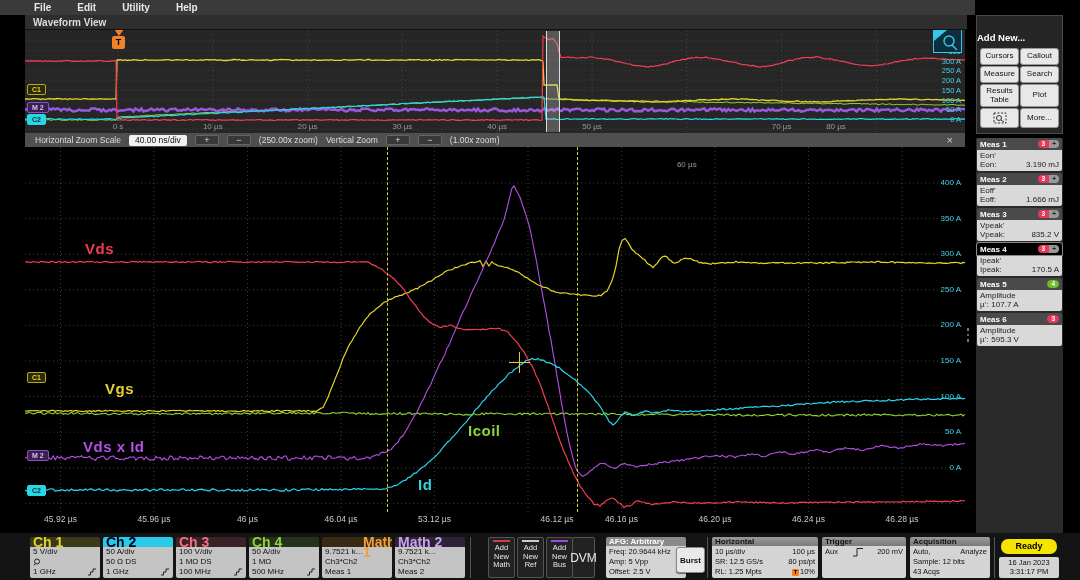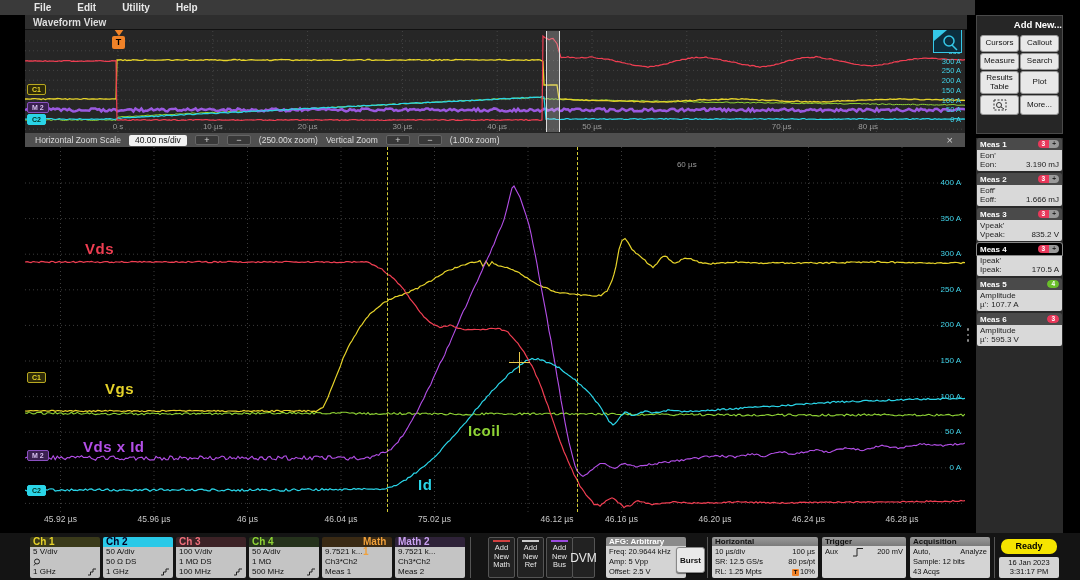--- a/index.html
+++ b/index.html
@@ -44,21 +44,21 @@
 
   #zoo-box { left:546px; top:31px; width:14px; height:101px; background:rgba(215,215,215,.28); border-left:1px solid #ddd; border-right:1px solid #ddd; z-index:3;}
 
   #mag-icon { left:933px; top:29px; width:29px; height:24px; background:#0c2e3e; border:1px solid #35c8e8; z-index:4;}
 
   
   .xh { position:absolute; z-index:3; background:#e8c84a;}
 
   
   #addnew { left:976px; top:15px; width:87px; height:119px; background:#262626; border:1px solid #4a4a4a; z-index:5;}
-  #addnew h3 { color:#fff; font-size:9.5px; text-align:right; margin-top:3px;}
+  #addnew h3 { color:#fff; font-size:9.5px; text-align:left; margin-top:16px;}
   .an-grid { display:grid; grid-template-columns:39px 39px; gap:1px; justify-content:center; margin-top:5px;}
   .an-btn { background:#e8e8e8; border:1px solid #999; border-radius:3px; color:#111; font-size:8px; text-align:center; display:flex; align-items:center; justify-content:center; height:17px; cursor:pointer; line-height:8.5px;}
   .an-tall { height:23px;}
 
   #meas-panel { left:976px; top:138px; width:87px; height:397px; background:#2a2a2a; z-index:5;}
   .meas-card { margin:0 1px 2px 1px; cursor:pointer;}
   .meas-head { background:#4a4a4a; height:12px; display:flex; align-items:center; justify-content:space-between; padding:0 3px; border-radius:2px 2px 0 0;}
   .meas-head.sel { background:#000; outline:1px solid #888;}
   .meas-title { color:#fff; font-size:8px; font-weight:bold;}
   .pill { display:flex; height:8px; border-radius:4px; overflow:hidden; font-size:6.5px; line-height:8px;}
@@ -70,21 +70,21 @@
   .m-l2.left { justify-content:flex-start; gap:3px;}
 
   #splitter { left:966px; top:328px; width:4px; height:16px; z-index:6; display:flex; flex-direction:column; gap:3px; align-items:center;}
   #splitter i { width:2.5px; height:2.5px; background:#8a8a8a; border-radius:50%;}
 
   
   #bottombar { left:0; top:533px; width:1080px; height:47px; background:#141414; z-index:6;}
   .vsep { position:absolute; top:537px; height:41px; width:1px; background:#555; z-index:7;}
 
   .chcard { position:absolute; top:537px; width:70px; height:41px; z-index:7; border-radius:2px; overflow:hidden; cursor:pointer;}
-  .chhead { height:10px; font-size:10px; font-weight:bold; padding-left:3px; line-height:10px;}
+  .chhead { height:10px; font-size:14px; font-weight:bold; padding-left:3px; line-height:10px;}
   .h-ch1 { background:#3a3a1a; color:#e6d32a;}
   .h-ch2 { background:#29c9e8; color:#002;}
   .h-ch3 { background:#3c2226; color:#f0707c;}
   .h-ch4 { background:#25321c; color:#8fd435;}
   .h-m1  { background:#3a2a14; color:#f0a03a;padding-left:41px;}
   .h-m2  { background:#2e2238; color:#c9a0f0;}
   .chbody { background:#c4c4c4; height:31px; padding:0 3px; font-size:8px; color:#111;}
   .chrow { height:10px; line-height:10px; display:flex; justify-content:space-between; align-items:center;}
 
   .addcard { position:absolute; top:537px; width:27px; height:41px; background:#222; border:1px solid #555; border-radius:2px; z-index:7; color:#e8e8e8; font-size:7.5px; text-align:center; line-height:8.5px; padding-top:6px; cursor:pointer;}
@@ -148,21 +148,21 @@
   </svg>
 <div id="ov-labels">
     <div class="ov-time abs" style="left: 93px; top: 122px;">0 s</div>
     <div class="ov-time abs" style="left: 187.8px; top: 122px;">10 µs</div>
     <div class="ov-time abs" style="left: 282.6px; top: 122px;">20 µs</div>
     <div class="ov-time abs" style="left: 377.4px; top: 122px;">30 µs</div>
     <div class="ov-time abs" style="left: 472.2px; top: 122px;">40 µs</div>
     <div class="ov-time abs" style="left: 567px; top: 122px;">50 µs</div>
     <div class="ov-time abs" style="left: 661.8px; top: 122px; margin-top: 38px;">60 µs</div>
     <div class="ov-time abs" style="left: 756.6px; top: 122px;">70 µs</div>
-    <div class="ov-time abs" style="left: 828px; top: 122px; text-align: right;">80 µs</div>
+    <div class="ov-time abs" style="left: 811px; top: 122px;">80 µs</div>
     <div class="ov-amp abs" style="left: 925px; top: 47px;">350</div>
     <div class="ov-amp abs" style="left: 925px; top: 56.7px;">300 A</div>
     <div class="ov-amp abs" style="left: 925px; top: 66.4px;">250 A</div>
     <div class="ov-amp abs" style="left: 925px; top: 76.1px;">200 A</div>
     <div class="ov-amp abs" style="left: 925px; top: 85.8px;">150 A</div>
     <div class="ov-amp abs" style="left: 925px; top: 95.5px;">100 A</div>
     <div class="ov-amp abs" style="left: 925px; top: 105.2px;">50 A</div>
     <div class="ov-amp abs" style="left: 925px; top: 114.9px;">0 A</div>
   </div>
 <div id="trig-arrow" class="abs"></div>
@@ -218,21 +218,21 @@
     <path d="M25,411L27.0,411.2L29.0,410.8L31.0,410.5L33.1,410.9L35.1,410.7L37.1,410.7L39.1,411.0L41.1,411.1L43.1,410.7L45.2,410.6L47.2,411.2L49.2,411.1L51.2,410.4L53.2,410.4L55.2,411.4L57.3,410.5L59.3,410.7L61.3,410.8L63.3,411.5L65.3,410.7L67.3,411.4L69.4,410.6L71.4,410.6L73.4,411.4L75.4,410.4L77.4,410.8L79.4,411.2L81.5,411.4L83.5,411.7L85.5,410.9L87.5,411.3L89.5,410.6L91.5,411.6L93.5,410.6L95.6,411.6L97.6,410.4L99.6,410.6L101.6,411.3L103.6,410.9L105.6,410.4L107.7,411.2L109.7,410.3L111.7,410.5L113.7,411.1L115.7,410.9L117.7,410.8L119.8,411.0L121.8,411.6L123.8,411.0L125.8,411.3L127.8,410.6L129.8,410.5L131.9,411.5L133.9,410.6L135.9,410.9L137.9,410.9L139.9,411.7L141.9,410.8L144.0,411.7L146.0,411.3L148.0,410.6L150.0,410.7L152.0,411.0L154.0,410.9L156.0,411.5L158.0,411.3L160.0,411.6L162.0,410.3L164.0,410.5L166.0,411.4L168.0,410.8L170.0,410.6L172.0,410.5L174.0,410.4L176.0,410.7L178.0,410.5L180.0,410.3L182.0,410.9L184.0,410.8L186.0,411.3L188.0,410.6L190.0,410.4L192.0,411.0L194.0,410.7L196.0,410.7L198.0,410.5L200.0,410.8L202.0,410.7L204.0,411.4L206.0,411.1L208.0,410.6L210.0,410.9L212.0,411.2L214.0,410.4L216.0,411.3L218.0,410.4L220.0,411.3L222.0,410.6L224.0,411.4L226.0,411.6L228.0,411.0L230.0,411.0L232.0,411.1L234.0,411.1L236.0,411.1L238.0,411.6L240.0,411.4L242.0,411.1L244.0,410.4L246.0,411.2L248.0,410.8L250.0,411.4L252.0,411.3L254.0,410.6L256.0,411.2L258.0,410.7L260.0,411.2L262.0,410.3L264.0,411.6L266.0,411.0L268.0,411.3L270.0,411.5L272.0,410.4L274.0,411.7L276.0,410.4L278.0,410.3L280.0,411.1L282.0,411.5L284.0,410.5L286.0,410.5L288.0,410.5L290.0,410.6L292.0,411.2L294.0,411.3L296.0,410.9L298.0,410.7L300.0,410.4L302.0,411.5L304.0,410.4L306.0,411.6L308.0,410.3L310.0,411.0L312.0,411.3L314.0,411.2L316.0,411.6L318.3,410.0L320.7,408.4L323.0,407.5L325.5,402.5L328.0,397.2L330.5,390.4L333.0,384.4L335.5,378.1L338.0,372.1L340.5,365.9L343.0,358.3L345.5,353.2L348.0,347.4L350.0,343.6L352.0,340.8L354.0,337.0L356.0,334.3L358.0,330.3L360.0,326.8L362.0,324.6L364.0,321.5L366.0,318.6L368.0,316.6L370.0,313.7L372.0,312.3L374.0,311.0L376.0,308.9L378.0,307.5L380.3,305.7L382.7,303.3L385.0,301.8L387.0,301.7L389.0,299.4L391.0,299.3L393.0,298.2L395.3,296.7L397.5,296.4L399.8,295.4L402.0,295.3L404.3,293.6L406.5,292.9L408.8,292.6L411.0,290.6L413.3,289.9L415.5,288.6L417.8,288.7L420.0,286.3L422.3,285.5L424.5,284.6L426.8,282.6L429.0,281.4L431.3,281.2L433.5,279.4L435.8,277.3L438.0,276.6L440.3,275.3L442.5,274.1L444.8,271.8L447.0,270.7L449.0,270.0L451.0,270.0L453.0,269.3L455.0,267.4L457.0,267.6L459.0,266.8L461.0,265.5L463.0,265.0L465.3,264.9L467.7,263.6L470.0,262.5L472.0,262.2L474.0,262.7L476.0,262.2L478.0,261.6L480.0,260.6L483.0,266.5L486.0,261.2L489.0,266.0L492.0,261.7L494.0,263.8L496.0,264.4L498.3,266.0L500.7,266.1L503.0,266.7L505.0,267.5L507.0,267.4L509.0,268.4L511.0,269.3L513.0,269.8L515.0,271.2L517.0,271.7L519.0,272.4L521.0,274.3L523.0,275.5L525.0,277.2L527.0,277.6L529.0,279.3L531.0,280.8L533.0,281.7L535.0,282.9L537.0,284.3L539.0,285.2L541.0,285.9L543.0,287.1L545.0,287.3L547.0,287.9L549.0,288.9L551.0,290.7L553.3,291.1L555.5,292.1L557.8,292.5L560.0,293.1L562.0,292.8L564.0,292.8L566.0,293.0L568.0,293.4L570.0,294.2L572.2,294.0L574.4,294.0L576.6,294.7L578.8,294.3L581.0,295.5L583.2,294.8L585.4,294.9L587.6,295.2L589.8,295.4L592.0,296.0L594.3,296.1L596.5,296.2L598.8,295.0L601.0,295.7L603.0,293.8L605.0,291.9L607.0,291.2L609.5,286.1L612.0,280.6L614.0,274.2L616.0,266.2L619.0,249.4L622.0,240.6L625.0,238.5L628.0,242.4L630.0,245.9L632.0,249.6L634.0,250.9L636.0,253.5L638.0,254.2L640.0,256.1L642.5,258.5L645.0,259.9L647.0,263.1L649.0,264.4L651.0,265.5L653.0,267.7L655.0,265.2L657.0,263.6L659.0,260.6L661.0,257.9L663.0,256.5L665.0,256.1L667.0,256.8L669.0,259.5L671.0,260.7L673.0,262.6L675.0,263.2L677.0,262.4L679.0,261.8L681.0,259.5L683.0,259.0L685.0,258.1L687.0,258.6L689.0,258.7L691.0,258.5L693.0,260.2L695.0,260.7L697.0,260.9L699.0,262.6L701.0,262.4L703.0,263.4L705.0,262.9L707.0,263.3L709.0,263.8L711.0,264.4L713.0,263.0L715.0,263.8L717.0,263.1L719.0,263.1L721.0,262.7L723.1,262.5L725.3,263.3L727.4,262.4L729.6,262.7L731.7,262.7L733.9,262.7L736.0,261.3L738.1,262.7L740.2,262.1L742.3,262.1L744.4,262.3L746.6,262.6L748.7,262.3L750.8,263.2L752.9,262.6L755.0,262.7L757.0,262.8L759.0,263.5L761.0,262.9L763.0,263.6L765.0,263.3L767.0,263.3L769.0,262.8L771.0,263.0L773.0,262.3L775.0,262.8L777.0,262.7L779.0,262.8L781.0,262.5L783.0,262.3L785.0,263.6L787.0,262.9L789.0,263.4L791.0,262.8L793.0,263.4L795.0,263.5L797.0,262.8L799.0,262.5L801.0,263.6L803.0,262.8L805.0,262.7L807.0,262.6L809.0,262.9L811.0,262.3L813.0,263.0L815.0,263.1L817.0,263.5L819.0,262.5L821.0,262.7L823.0,263.6L825.0,262.6L827.0,262.4L829.0,263.5L831.0,262.4L833.0,262.2L835.0,262.4L837.0,262.9L839.0,263.0L841.0,262.8L843.0,262.6L845.0,263.3L847.0,261.9L849.0,262.3L851.0,261.9L853.0,262.0L855.0,262.0L857.0,262.4L859.0,262.0L861.0,262.9L863.0,261.8L865.0,262.1L867.0,262.2L869.0,262.5L871.0,261.7L873.0,262.1L875.0,262.6L877.0,261.4L879.0,261.4L881.0,262.3L883.0,262.4L885.0,262.4L887.0,262.6L889.0,262.5L891.0,261.7L893.0,261.7L895.0,263.0L897.0,262.0L899.0,262.3L901.0,262.3L903.0,262.4L905.0,262.9L907.0,262.8L909.0,262.4L911.0,262.8L913.0,262.3L915.0,263.2L917.0,262.9L919.0,262.6L921.0,262.7L923.0,262.9L925.0,263.0L927.0,263.4L929.0,262.9L931.0,263.4L933.0,263.0L935.0,263.7L937.0,262.9L939.0,262.9L941.0,262.6L943.0,263.4L945.0,263.2L947.0,263.4L949.0,263.2L951.0,262.7L953.0,262.7L955.0,262.4L957.0,262.5L959.0,262.9L961.0,263.6L963.0,262.4L965.0,262.7" fill="none" stroke="#e6d32a" stroke-width="1.2"></path>
     <path d="M25,458L27.0,457.2L29.0,458.6L31.0,460.0L33.1,457.0L35.1,457.1L37.1,458.8L39.1,456.2L41.1,458.8L43.1,459.8L45.2,459.5L47.2,456.4L49.2,458.0L51.2,459.2L53.2,455.8L55.2,459.6L57.3,456.2L59.3,458.3L61.3,456.8L63.3,458.5L65.3,459.5L67.3,457.5L69.4,457.8L71.4,456.4L73.4,456.5L75.4,457.8L77.4,456.3L79.4,457.1L81.5,455.8L83.5,457.5L85.5,457.4L87.5,457.5L89.5,456.3L91.5,458.6L93.5,459.3L95.6,460.2L97.6,457.5L99.6,457.5L101.6,456.2L103.6,456.3L105.6,459.3L107.7,459.4L109.7,456.9L111.7,456.2L113.7,456.1L115.7,458.6L117.7,458.3L119.8,459.7L121.8,459.1L123.8,459.9L125.8,458.1L127.8,458.5L129.8,457.0L131.9,457.2L133.9,456.8L135.9,460.1L137.9,457.9L139.9,457.5L141.9,457.2L144.0,459.7L146.0,456.9L148.0,459.1L150.0,460.1L152.0,459.8L154.0,459.9L156.0,456.4L158.0,458.0L160.0,457.4L162.0,460.1L164.0,457.8L166.0,459.7L168.0,459.7L170.0,455.9L172.0,456.5L174.0,459.8L176.0,458.6L178.0,459.5L180.0,456.4L182.0,458.1L184.0,457.3L186.0,457.7L188.0,459.9L190.0,457.5L192.0,458.8L194.0,458.1L196.0,458.3L198.0,458.8L200.0,456.0L202.0,456.6L204.0,458.7L206.0,457.8L208.0,458.7L210.0,456.3L212.0,459.3L214.0,459.9L216.0,457.6L218.0,458.2L220.0,457.3L222.0,456.0L224.0,456.7L226.0,459.6L228.0,458.9L230.0,456.5L232.0,458.6L234.0,457.8L236.0,459.1L238.0,456.3L240.0,458.6L242.0,457.0L244.0,458.2L246.0,457.7L248.0,459.5L250.0,457.8L252.0,456.2L254.0,458.9L256.0,458.6L258.0,460.0L260.0,457.1L262.0,456.9L264.0,459.4L266.0,459.9L268.0,456.9L270.0,456.4L272.0,459.0L274.0,459.3L276.0,459.9L278.0,456.2L280.0,457.5L282.0,458.3L284.0,456.3L286.0,455.8L288.0,459.9L290.0,460.1L292.0,458.3L294.0,459.0L296.0,457.3L298.0,458.2L300.0,458.2L302.0,459.0L304.0,456.0L306.0,459.3L308.0,459.2L310.0,456.9L312.0,459.7L314.0,456.5L316.0,456.0L318.0,456.2L320.0,457.2L322.0,456.4L324.0,458.9L326.0,459.5L328.0,455.9L330.0,455.9L332.0,458.2L334.0,458.3L336.0,457.7L338.0,456.9L340.0,456.7L342.0,457.3L344.0,457.1L346.0,459.2L348.0,460.0L350.0,457.8L352.0,458.1L354.0,456.3L356.0,458.8L358.0,459.9L360.0,459.1L362.0,458.8L364.0,458.6L366.0,457.3L368.0,457.0L370.0,458.7L372.2,456.2L374.3,455.9L376.5,454.5L378.7,455.4L380.8,452.7L383.0,452.1L385.0,452.7L387.0,451.7L389.0,450.0L391.0,449.7L393.3,446.7L395.7,444.1L398.0,442.3L400.3,437.7L402.7,436.0L405.0,432.2L407.3,428.4L409.7,424.0L412.0,420.2L414.3,415.9L416.7,412.8L419.0,407.8L421.3,402.8L423.7,398.7L426.0,393.1L428.3,388.6L430.7,384.7L433.0,378.7L435.3,373.7L437.7,368.4L440.0,363.1L442.3,359.6L444.7,354.9L447.0,348.2L449.3,344.6L451.7,338.4L454.0,333.1L456.3,327.8L458.7,322.3L461.0,316.3L463.3,311.0L465.7,307.3L468.0,301.8L470.3,295.9L472.7,290.6L475.0,285.8L477.3,281.5L479.7,275.8L482.0,270.7L484.0,265.7L486.0,261.9L488.0,257.4L490.0,253.6L492.0,247.9L494.0,244.2L496.5,237.4L499.0,231.3L501.5,226.4L504.0,219.6L507.0,208.4L510.0,195.8L512,188L514,186L517.0,191.7L520.0,197.3L523.0,206.2L526.0,215.2L529.0,225.0L531.0,233.5L533.0,244.0L535.0,253.5L537.0,263.9L539.0,276.0L541.0,286.3L543.0,296.9L545.0,307.4L547.0,318.1L549.0,330.8L551.0,340.2L553.0,352.6L555.0,363.6L557.0,376.2L559.0,387.1L561.0,400.2L563.0,410.8L565.0,422.4L567.0,432.6L569.0,442.4L571.0,450.2L573.0,458.1L575.0,465.5L577.0,470.8L579.0,472.8L581.0,475.0L583.0,476.4L585.0,475.0L587.5,473.7L590.0,470.9L592.5,469.6L595.0,467.1L597.5,465.5L600.0,463.5L602.5,463.5L605.0,463.6L607.5,465.4L610.0,466.8L612.5,467.7L615.0,468.3L617.5,467.3L620.0,465.0L622.5,464.1L625.0,463.4L627.5,464.9L630.0,464.7L632.0,465.5L634.0,465.7L636.0,467.1L638.3,466.6L640.7,465.5L643.0,465.6L645.0,465.4L647.0,465.4L649.0,463.6L651.0,464.8L653.0,464.7L655.0,463.8L657.0,464.3L659.0,462.3L661.0,462.7L663.0,462.1L665.0,461.5L667.0,462.2L669.0,462.7L671.0,461.0L673.0,460.7L675.0,461.1L677.1,459.8L679.3,461.3L681.4,459.7L683.6,460.6L685.7,459.3L687.9,458.7L690.0,458.9L692.1,458.3L694.3,457.5L696.4,457.8L698.6,458.8L700.7,457.6L702.9,456.6L705.0,456.0L707.1,456.0L709.3,457.2L711.4,456.3L713.6,456.1L715.7,455.4L717.9,455.8L720.0,456.9L722.1,455.2L724.3,456.7L726.4,457.3L728.6,455.8L730.7,455.8L732.9,456.3L735.0,457.8L737.1,456.2L739.3,456.0L741.4,455.3L743.6,455.3L745.7,455.8L747.9,453.9L750.0,454.9L752.1,453.6L754.3,454.9L756.4,454.0L758.6,454.8L760.7,456.3L762.9,456.6L765.0,456.7L767.1,455.7L769.3,454.5L771.4,453.5L773.6,453.2L775.7,452.7L777.9,452.4L780.0,451.8L782.1,452.6L784.3,451.7L786.4,452.4L788.6,454.1L790.7,454.1L792.9,454.4L795.0,454.3L797.1,452.8L799.3,453.5L801.4,451.9L803.5,452.8L805.6,452.1L807.8,451.9L809.9,450.5L812.0,450.5L814.0,450.7L816.0,449.6L818.0,449.8L820.0,450.5L822.0,450.7L824.0,452.3L826.0,451.1L828.0,452.5L830.1,452.5L832.3,451.3L834.4,450.4L836.5,449.4L838.6,449.1L840.8,448.9L842.9,449.1L845.0,447.7L847.1,448.3L849.3,448.5L851.4,448.9L853.5,448.4L855.6,449.8L857.8,448.9L859.9,450.3L862.0,450.8L864.0,450.2L866.0,449.3L868.0,448.5L870.0,448.9L872.0,448.1L874.0,448.0L876.0,446.2L878.0,447.0L880.0,445.9L882.0,445.2L884.0,446.0L886.0,446.1L888.0,446.5L890.0,447.6L892.0,447.3L894.0,447.0L896.0,447.1L898.0,448.7L900.0,447.9L902.0,447.7L904.0,447.9L906.0,446.1L908.0,446.2L910.0,446.1L912.0,446.0L914.0,445.2L916.0,445.6L918.0,444.7L920.0,443.6L922.0,444.4L924.1,443.6L926.2,444.9L928.3,444.3L930.4,445.0L932.5,445.3L934.6,444.6L936.7,445.1L938.8,445.1L940.9,444.8L943.0,446.4L945.0,445.2L947.0,444.9L949.0,444.5L951.0,444.3L953.0,445.4L955.0,443.4L957.0,444.8L959.0,444.4L961.0,443.8L963.0,444.0L965.0,442.9" fill="none" stroke="#b44fe8" stroke-width="1.1"></path>
     <path d="M25,490L27.0,491.0L29.0,489.5L31.0,490.5L33.1,490.0L35.1,490.6L37.1,489.7L39.1,489.2L41.1,490.2L43.1,488.9L45.2,489.7L47.2,490.2L49.2,489.0L51.2,488.9L53.2,489.0L55.2,491.0L57.3,490.6L59.3,490.6L61.3,489.6L63.3,490.1L65.3,490.8L67.3,489.6L69.4,491.0L71.4,489.1L73.4,490.3L75.4,490.1L77.4,490.6L79.4,489.7L81.5,489.9L83.5,490.3L85.5,489.0L87.5,490.4L89.5,489.1L91.5,488.9L93.5,490.1L95.6,490.4L97.6,489.3L99.6,488.9L101.6,490.4L103.6,490.5L105.6,489.4L107.7,488.9L109.7,490.6L111.7,490.8L113.7,489.4L115.7,490.7L117.7,491.1L119.8,489.9L121.8,490.2L123.8,489.5L125.8,490.2L127.8,490.0L129.8,490.4L131.9,491.0L133.9,489.9L135.9,489.5L137.9,490.6L139.9,489.6L141.9,490.6L144.0,489.4L146.0,489.0L148.0,489.9L150.0,491.2L152.0,490.0L154.0,489.1L156.0,490.6L158.0,490.0L160.0,488.9L162.0,488.9L164.0,490.4L166.0,490.1L168.0,489.6L170.0,490.9L172.0,489.7L174.0,489.8L176.0,490.0L178.0,490.3L180.0,489.9L182.0,488.9L184.0,489.0L186.0,490.6L188.0,490.0L190.0,490.4L192.0,489.0L194.0,490.7L196.0,490.6L198.0,489.7L200.0,489.4L202.0,489.2L204.0,490.1L206.0,490.1L208.0,490.8L210.0,490.8L212.0,488.9L214.0,489.1L216.0,490.0L218.0,490.9L220.0,491.0L222.0,490.3L224.0,490.8L226.0,489.8L228.0,489.2L230.0,489.8L232.0,490.8L234.0,490.0L236.0,491.0L238.0,489.7L240.0,491.1L242.0,489.0L244.0,491.1L246.0,490.7L248.0,490.7L250.0,489.1L252.0,490.5L254.0,490.5L256.0,489.9L258.0,488.8L260.0,490.5L262.0,489.1L264.0,489.7L266.0,489.4L268.0,490.5L270.0,490.9L272.0,489.8L274.0,489.2L276.0,490.0L278.0,490.0L280.0,491.1L282.0,490.8L284.0,491.1L286.0,488.8L288.0,490.8L290.0,490.9L292.0,489.6L294.0,488.8L296.0,489.8L298.0,490.6L300.0,490.3L302.0,489.0L304.0,489.3L306.0,489.2L308.0,488.6L310.0,489.0L312.0,490.0L314.0,490.4L316.0,488.7L318.0,490.7L320.0,490.3L322.0,488.6L324.0,490.1L326.0,489.2L328.0,490.1L330.0,488.7L332.0,489.7L334.0,489.9L336.0,489.3L338.0,490.2L340.0,489.2L342.0,490.3L344.0,488.8L346.0,488.8L348.0,489.4L350.0,489.7L352.0,489.3L354.0,488.5L356.0,489.4L358.0,488.7L360.0,488.9L362.0,489.6L364.0,488.3L366.0,489.0L368.0,489.1L370.0,489.2L372.0,489.2L374.0,489.4L376.0,488.8L378.0,489.1L380.0,489.7L382.0,489.0L384.0,489.2L386.0,488.8L388.0,487.5L390.0,487.1L392.0,487.0L394.0,485.5L396.0,485.7L398.0,484.6L400.0,482.9L402.0,481.6L404.0,480.4L406.0,480.1L408.0,477.6L410.0,477.2L412.0,475.5L414.0,473.2L416.0,473.1L418.0,471.1L420.0,468.9L422.0,467.6L424.0,466.4L426.0,464.8L428.0,462.6L430.0,461.2L432.0,459.2L434.0,457.6L436.0,455.8L438.0,453.7L440.0,451.6L442.0,448.5L444.0,446.2L446.0,443.8L448.0,441.8L450.0,440.4L452.0,437.6L454.0,435.8L456.0,433.6L458.0,431.3L460.0,428.4L462.0,426.4L464.0,424.1L466.0,422.4L468.3,419.2L470.7,416.4L473.0,413.5L475.3,409.6L477.7,408.0L480.0,405.2L482.3,401.6L484.7,399.8L487.0,396.4L489.3,394.6L491.7,390.9L494.0,389.4L496.3,387.2L498.7,383.9L501.0,382.0L503.3,380.0L505.7,377.9L508.0,374.3L510.0,372.7L512.0,372.3L514.0,369.8L516.0,368.6L518.0,367.4L520.0,364.8L522.0,364.1L524.0,362.6L526.0,360.4L528.0,360.1L530.0,359.7L532.0,358.4L534.0,359.4L536.0,359.6L538.0,358.4L540.0,360.2L542.0,359.9L544.0,360.6L546.3,362.7L548.7,362.7L551.0,363.3L553.0,364.8L555.0,365.4L557.0,367.3L559.0,367.2L561.0,369.3L563.0,371.2L565.0,372.7L567.0,374.0L569.0,375.6L571.0,376.9L573.0,378.8L575.0,379.3L577.0,381.9L579.0,384.1L581.0,384.9L583.0,387.4L585.0,388.8L587.0,390.7L589.0,392.6L591.0,394.8L593.3,397.8L595.7,401.6L598.0,403.3L600.0,406.3L602.0,409.5L604.0,413.5L606.5,416.6L609.0,421.6L611.0,422.8L613.0,424.9L615.0,423.5L617.0,421.3L619.0,418.5L621.0,415.7L623.0,414.2L625.0,412.0L627.0,412.4L629.0,413.7L631.5,415.4L634.0,415.4L636.5,414.7L639.0,413.4L641.0,412.2L643.0,412.3L645.0,410.9L647.3,411.1L649.7,412.0L652.0,413.2L654.0,412.7L656.0,412.1L658.0,412.4L660.0,412.3L662.0,411.5L664.0,410.8L666.0,411.3L668.0,409.6L670.0,410.1L672.0,410.4L674.0,410.7L676.0,410.7L678.0,410.5L680.0,411.0L682.0,412.0L684.2,411.1L686.3,411.7L688.5,411.6L690.7,410.7L692.8,411.7L695.0,411.0L697.1,411.2L699.3,411.5L701.4,410.6L703.5,410.5L705.6,410.9L707.8,409.9L709.9,410.7L712.0,410.2L714.0,410.6L716.0,410.5L718.0,409.0L720.0,410.0L722.0,408.8L724.0,408.7L726.0,409.9L728.0,409.5L730.0,408.4L732.0,409.3L734.1,409.1L736.2,408.1L738.3,409.2L740.4,407.7L742.5,408.4L744.5,407.3L746.6,407.5L748.7,407.2L750.8,407.2L752.9,407.3L755.0,406.6L757.1,407.2L759.2,407.0L761.3,406.7L763.3,406.1L765.4,406.3L767.5,406.3L769.6,406.8L771.7,406.0L773.8,406.1L775.8,406.5L777.9,406.7L780.0,406.3L782.0,405.1L784.0,405.5L786.0,405.9L788.0,404.7L790.0,405.6L792.0,405.7L794.0,404.9L796.0,404.2L798.0,404.2L800.0,404.1L802.0,404.1L804.0,404.5L806.0,403.4L808.0,403.5L810.0,404.0L812.0,404.0L814.0,403.2L816.0,403.7L818.0,402.8L820.0,402.9L822.0,402.8L824.0,403.4L826.0,402.6L828.0,402.0L830.0,403.2L832.0,401.7L834.0,401.3L836.0,402.3L838.1,401.5L840.1,402.2L842.2,401.0L844.3,402.5L846.4,401.5L848.4,402.0L850.5,401.6L852.6,400.8L854.6,401.5L856.7,401.8L858.8,401.8L860.9,401.4L862.9,400.7L865.0,400.4L867.0,400.4L869.0,400.8L871.0,400.6L873.0,401.2L875.0,400.8L877.0,400.1L879.0,401.0L881.0,401.1L883.0,400.6L885.0,401.1L887.0,400.6L889.0,399.4L891.0,400.7L893.0,400.6L895.0,400.5L897.1,399.7L899.1,400.0L901.2,399.1L903.2,400.4L905.3,399.7L907.4,399.3L909.4,398.9L911.5,399.4L913.5,399.5L915.6,398.8L917.6,398.6L919.7,399.7L921.8,399.9L923.8,398.9L925.9,399.6L927.9,398.5L930.0,399.4L932.1,399.3L934.1,399.3L936.2,399.4L938.2,398.7L940.3,399.5L942.4,397.9L944.4,398.4L946.5,398.0L948.5,398.8L950.6,399.1L952.6,398.5L954.7,398.7L956.8,399.0L958.8,398.5L960.9,398.2L962.9,398.8L965.0,398.3" fill="none" stroke="#2ad5e8" stroke-width="1.2"></path>
     <path d="M25,262L27.0,261.7L29.0,262.2L31.0,262.6L33.1,261.5L35.1,261.8L37.1,262.0L39.1,262.6L41.1,261.3L43.1,261.6L45.2,262.2L47.2,262.2L49.2,262.6L51.2,261.4L53.2,261.5L55.2,262.5L57.3,262.1L59.3,261.5L61.3,262.3L63.3,262.2L65.3,261.4L67.3,262.3L69.4,262.4L71.4,262.0L73.4,261.4L75.4,262.6L77.4,262.2L79.4,261.4L81.5,261.7L83.5,262.3L85.5,261.9L87.5,261.5L89.5,261.9L91.5,261.4L93.5,262.0L95.6,262.4L97.6,261.8L99.6,262.6L101.6,262.3L103.6,261.9L105.6,261.5L107.7,261.6L109.7,262.6L111.7,262.1L113.7,262.7L115.7,261.8L117.7,262.0L119.8,262.2L121.8,261.5L123.8,262.4L125.8,262.4L127.8,262.5L129.8,262.0L131.9,261.4L133.9,261.6L135.9,261.7L137.9,262.1L139.9,261.4L141.9,262.3L144.0,261.5L146.0,262.0L148.0,261.8L150.0,261.6L152.0,262.4L154.0,262.2L156.0,261.7L158.0,261.8L160.0,261.8L162.0,262.2L164.0,261.6L166.0,261.5L168.0,262.2L170.0,262.3L172.0,262.2L174.0,262.3L176.0,261.4L178.0,262.1L180.0,262.3L182.0,261.8L184.0,262.2L186.0,262.5L188.0,261.3L190.0,261.9L192.0,262.4L194.0,262.0L196.0,261.7L198.0,261.4L200.0,261.4L202.0,262.2L204.0,261.8L206.0,261.4L208.0,262.6L210.0,262.6L212.0,262.6L214.0,261.3L216.0,261.6L218.0,262.5L220.0,261.5L222.0,262.4L224.0,262.0L226.0,262.2L228.0,261.3L230.0,261.3L232.0,261.6L234.0,261.9L236.0,261.6L238.0,262.3L240.0,261.6L242.0,262.3L244.0,262.5L246.0,262.3L248.0,262.2L250.0,262.1L252.0,261.8L254.0,262.0L256.0,262.6L258.0,261.7L260.0,262.3L262.0,262.4L264.0,261.4L266.0,261.8L268.0,262.2L270.0,261.7L272.0,262.0L274.0,262.5L276.0,261.5L278.0,262.1L280.0,262.0L282.0,262.4L284.0,261.5L286.0,261.3L288.0,261.5L290.0,261.7L292.0,261.9L294.0,262.1L296.0,261.9L298.0,262.4L300.0,262.4L302.0,262.0L304.0,262.4L306.0,262.2L308.0,261.5L310.0,262.3L312.0,262.5L314.0,262.1L316.0,261.6L318.0,261.6L320.0,262.0L322.0,261.7L324.0,262.6L326.0,261.8L328.0,261.8L330.0,262.4L332.0,262.7L334.0,261.9L336.0,262.6L338.0,262.6L340.0,262.4L342.0,262.3L344.0,262.5L346.0,261.7L348.0,261.6L350.0,261.8L352.0,262.5L354.0,261.5L356.0,262.1L358.0,262.0L360.0,261.9L362.0,261.6L364.0,262.1L366.0,261.6L368.0,262.1L370.0,263.0L372.0,264.6L374.0,265.1L376.0,266.1L378.0,267.7L380.0,268.3L382.0,268.9L384.0,271.3L386.0,273.1L388.0,274.7L390.0,275.4L392.0,277.2L394.0,278.8L396.0,280.9L398.0,283.5L400.0,285.0L402.0,287.3L404.0,289.5L406.0,293.5L408.0,295.4L410.0,299.0L412.0,301.2L414.0,303.6L416.0,306.2L418.0,309.4L420.0,312.1L422.0,314.2L424.0,317.0L426.0,318.5L428.0,320.5L430.0,322.4L432.0,323.5L434.0,324.9L436.0,325.4L438.0,326.3L440.0,327.7L442.0,327.2L444.0,326.0L446.0,326.4L448.0,326.0L450.0,324.8L452.0,325.5L454.0,326.8L456.0,327.3L458.0,328.4L460.0,328.3L462.0,329.0L464.0,329.6L466.0,329.8L468.0,329.4L470.0,329.7L472.1,329.6L474.3,329.4L476.4,329.5L478.6,329.5L480.7,329.9L482.9,329.1L485.0,329.6L487.1,329.3L489.3,328.5L491.4,328.4L493.6,328.5L495.7,328.8L497.9,328.4L500.0,328.5L502.0,330.4L504.0,330.4L506.0,331.0L508.0,332.0L510.0,334.8L512.0,336.9L514.0,339.2L516.0,341.4L518.0,343.4L520.0,346.7L522.0,349.3L524.0,351.9L526.0,355.6L528.0,359.1L530.0,363.0L532.0,365.8L534.0,369.9L536.0,375.6L538.0,378.9L540.0,384.1L542.0,389.0L544.0,395.2L546.0,401.0L548.0,405.6L550.0,412.1L552.0,417.9L554.0,423.6L556.0,429.6L558.0,435.5L560.0,441.3L562.0,446.2L564.0,451.7L566.0,455.9L568.0,461.0L570.0,465.4L572.0,469.4L574.0,474.7L576.0,477.9L578.0,481.6L580.0,486.4L582.0,488.7L584.0,491.5L586.0,494.9L588.0,497.0L590.0,499.0L592.0,501.2L594.0,504.5L596.0,504.3L598.0,504.6L600.0,506.2L602.0,503.9L604.0,502.9L606.0,500.7L608.0,499.7L610.0,498.7L612.0,497.8L614.0,498.7L616.0,500.3L618.0,502.7L620.0,503.3L622.0,505.2L624.0,507.7L626.0,506.1L628.0,505.6L630.0,506.2L632.0,504.9L634.0,502.7L636.0,501.2L638.0,500.6L640.0,501.6L642.0,501.9L644.0,502.0L646.0,503.4L648.0,503.1L650.0,503.8L652.0,504.9L654.0,504.1L656.0,503.6L658.0,503.8L660.0,504.0L662.0,503.0L664.2,503.1L666.3,502.9L668.5,502.8L670.7,502.7L672.8,501.6L675.0,501.6L677.1,502.2L679.3,502.5L681.4,502.8L683.6,502.1L685.7,502.5L687.9,503.2L690.0,503.1L692.0,503.5L694.0,502.5L696.0,503.2L698.0,502.6L700.0,503.2L702.0,503.4L704.0,502.9L706.0,503.1L708.0,502.4L710.0,502.8L712.0,502.8L714.0,503.4L716.0,502.6L718.0,503.0L720.0,503.0L722.0,502.8L724.0,502.2L726.0,502.6L728.0,501.8L730.0,501.7L732.0,502.8L734.0,502.1L736.0,501.8L738.0,501.4L740.0,502.0L742.0,502.1L744.0,502.1L746.0,501.7L748.0,502.7L750.0,502.0L752.0,502.1L754.0,503.0L756.0,501.7L758.0,503.1L760.0,502.0L762.0,502.6L764.0,502.2L766.0,503.1L768.0,502.4L770.0,503.4L772.0,502.7L774.0,502.3L776.0,502.8L778.0,503.0L780.0,503.6L782.0,502.4L784.0,503.1L786.0,503.4L788.0,503.1L790.0,503.0L792.0,502.5L794.0,503.3L796.0,502.8L798.0,502.9L800.0,502.1L802.0,502.3L804.0,502.2L806.0,502.4L808.0,502.7L810.0,501.9L812.0,502.8L814.0,502.2L816.0,502.0L818.0,502.9L820.0,502.2L822.0,502.2L824.0,502.3L826.0,501.8L828.0,502.4L830.0,501.9L832.0,502.3L834.0,502.6L836.0,502.6L838.0,501.7L840.0,502.2L842.0,502.5L844.0,502.6L846.0,501.9L848.0,502.0L850.0,501.7L852.0,502.5L854.0,502.6L856.0,501.7L858.0,501.7L860.0,502.4L862.0,502.1L864.0,501.9L866.0,502.4L868.0,501.7L870.0,501.8L872.0,502.1L874.0,502.6L876.0,501.9L878.0,501.9L880.0,501.8L882.0,501.9L884.0,502.0L886.0,502.1L888.0,501.8L890.0,502.0L892.0,501.8L894.1,502.1L896.1,502.0L898.1,501.9L900.1,502.5L902.2,501.3L904.2,501.3L906.2,502.1L908.2,501.5L910.3,501.7L912.3,501.4L914.3,502.2L916.4,501.2L918.4,501.7L920.4,501.9L922.4,501.9L924.5,502.2L926.5,500.8L928.5,501.6L930.5,501.0L932.6,501.6L934.6,501.1L936.6,501.4L938.6,501.6L940.7,501.7L942.7,501.9L944.7,501.1L946.8,501.3L948.8,501.6L950.8,501.9L952.8,500.5L954.9,501.4L956.9,501.3L958.9,501.4L960.9,500.5L963.0,501.0L965.0,500.6" fill="none" stroke="#f03e52" stroke-width="1.2"></path>
   </svg>
 <div id="main-labels">
     <div class="mt-time abs" style="left: 30.5px;">45.92 µs</div>
     <div class="mt-time abs" style="left: 124px;">45.96 µs</div>
     <div class="mt-time abs" style="left: 217.5px;">46 µs</div>
     <div class="mt-time abs" style="left: 311px;">46.04 µs</div>
-    <div class="mt-time abs" style="left: 404.5px;">75.02 µs</div>
+    <div class="mt-time abs" style="left: 404.5px;">53.12 µs</div>
     <div class="mt-time abs" style="left: 527px;">46.12 µs</div>
     <div class="mt-time abs" style="left: 591.5px;">46.16 µs</div>
     <div class="mt-time abs" style="left: 685px;">46.20 µs</div>
     <div class="mt-time abs" style="left: 778.5px;">46.24 µs</div>
     <div class="mt-time abs" style="left: 872px;">46.28 µs</div>
     <div class="mt-amp abs" style="left: 921px; top: 178px;">400 A</div>
     <div class="mt-amp abs" style="left: 921px; top: 213.6px;">350 A</div>
     <div class="mt-amp abs" style="left: 921px; top: 249.2px;">300 A</div>
     <div class="mt-amp abs" style="left: 921px; top: 284.8px;">250 A</div>
     <div class="mt-amp abs" style="left: 921px; top: 320.4px;">200 A</div>

